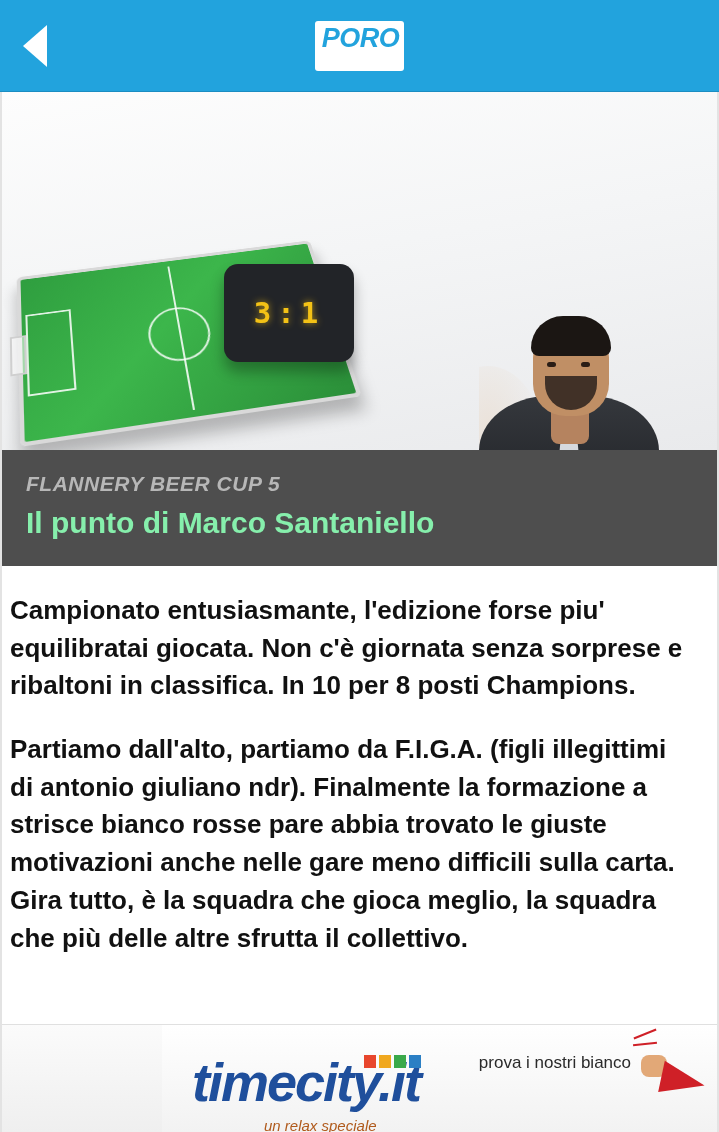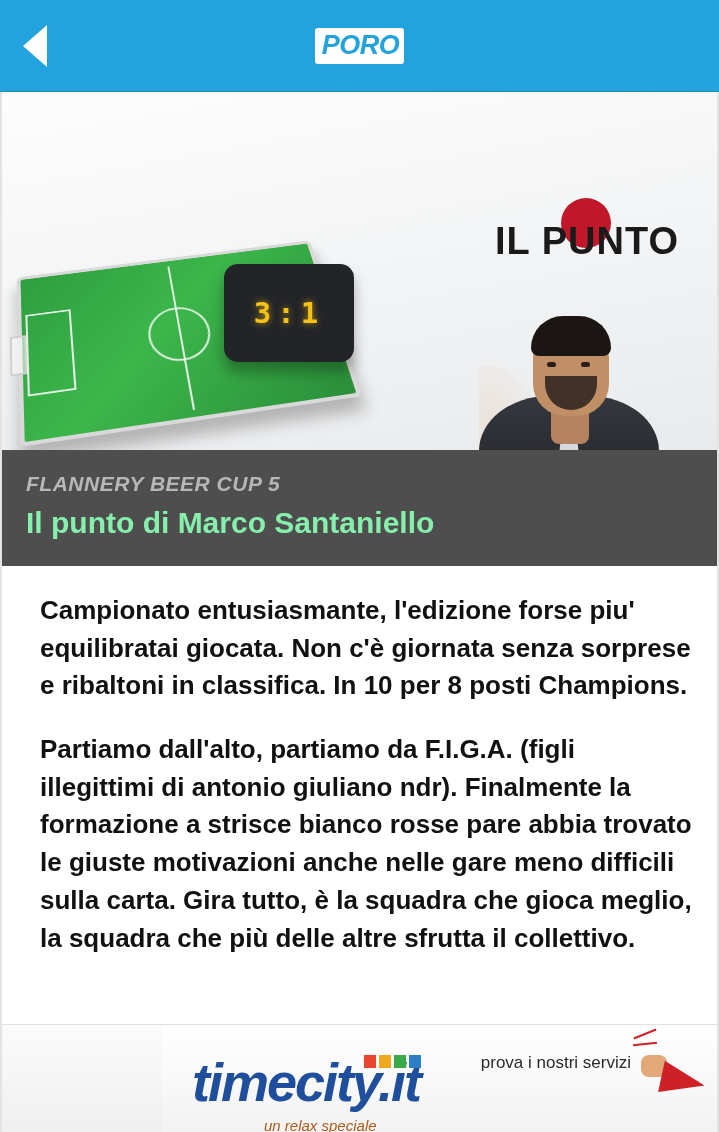--- a/index.html
+++ b/index.html
@@ -57,21 +57,21 @@
     display: flex;
     align-items: center;
     font-style: italic;
     font-weight: bold;
     font-size: 27px;
     letter-spacing: -0.5px;
   }
   .brand-a {
     background: #ffffff;
     color: #22a3dd;
-    padding: 2px 5px 3px 7px;
+    padding: 2px 5px 17px 7px;
     border-radius: 3px;
   }
   .brand-b {
     color: #ffffff;
     padding-left: 2px;
   }
 
   
   .content {
     flex: 1 1 auto;
@@ -290,21 +290,21 @@
   .headline {
     margin-top: 10px;
     font-size: 30px;
     font-weight: bold;
     color: #86efac;
     font-stretch: condensed;
   }
 
   
   .article {
-    padding: 26px 22px 10px 38px;
+    padding: 26px 22px 10px 8px;
     color: #111111;
     font-size: 26px;
     line-height: 1.45;
     font-weight: bold;
   }
   .article p { margin-bottom: 26px; }
   .article p:last-child { margin-bottom: 0; }
 
   
   .ad {
@@ -422,24 +422,20 @@
           <div class="goal left"></div>
           <div class="goal right"></div>
         </div>
       </div>
 
       <div class="scoreboard">
         <div class="score-text">3:1</div>
       </div>
 
       <div class="punto-title">
-        <div class="punto-line1">
-          <div class="punto-dot"></div>
-          <span>IL PUNTO</span>
-        </div>
       </div>
 
       <div class="portrait">
         <div class="p-ghost"></div>
         <div class="p-suit"></div>
         <div class="p-shirt"></div>
         <div class="p-neck"></div>
         <div class="p-head"></div>
         <div class="p-hair"></div>
         <div class="p-eye l"></div>
@@ -463,21 +459,21 @@
       <div class="ad-logo">
         <span class="t">time</span><span class="c">city</span><span class="t">.it</span>
       </div>
       <div class="ad-blocks">
         <i style="background:#e8462d"></i>
         <i style="background:#f0a81f"></i>
         <i style="background:#3aa94a"></i>
         <i style="background:#2b7fc4"></i>
       </div>
       <div class="ad-sub">un relax speciale</div>
-      <div class="ad-claim">prova i nostri servizi</div>
+      <div class="ad-claim">prova i nostri bianco</div>
       <div class="ad-lines">
         <span style="top:2px;right:0;transform:rotate(-22deg)"></span>
         <span style="top:12px;right:0;transform:rotate(-6deg)"></span>
       </div>
       <div class="ad-hand"></div>
       <div class="ad-mega">
         <div class="cone"></div>
       </div>
     </div>
 

